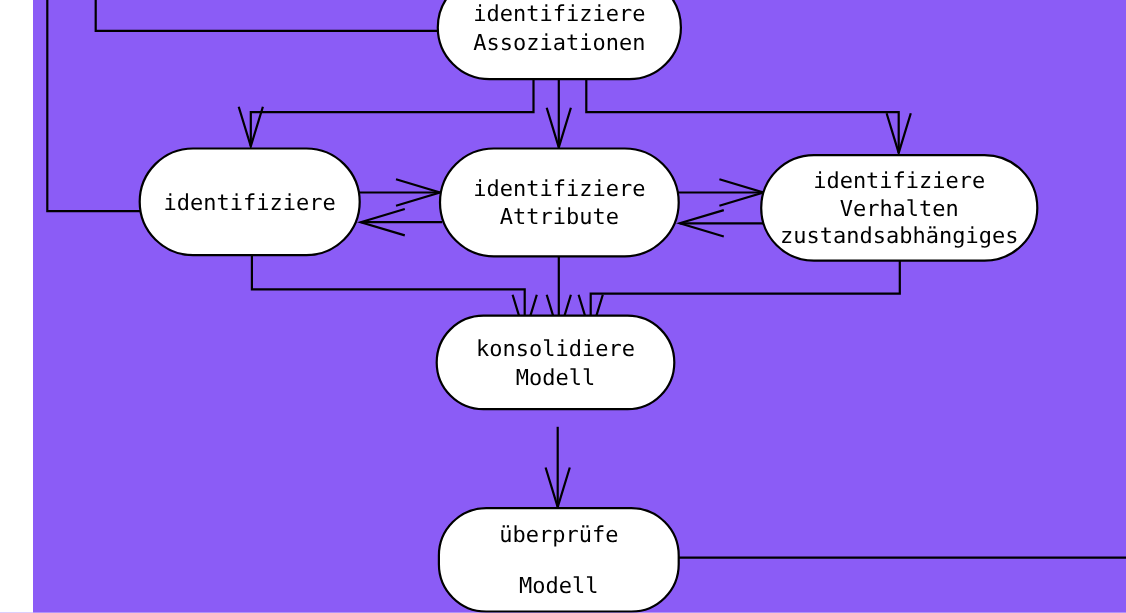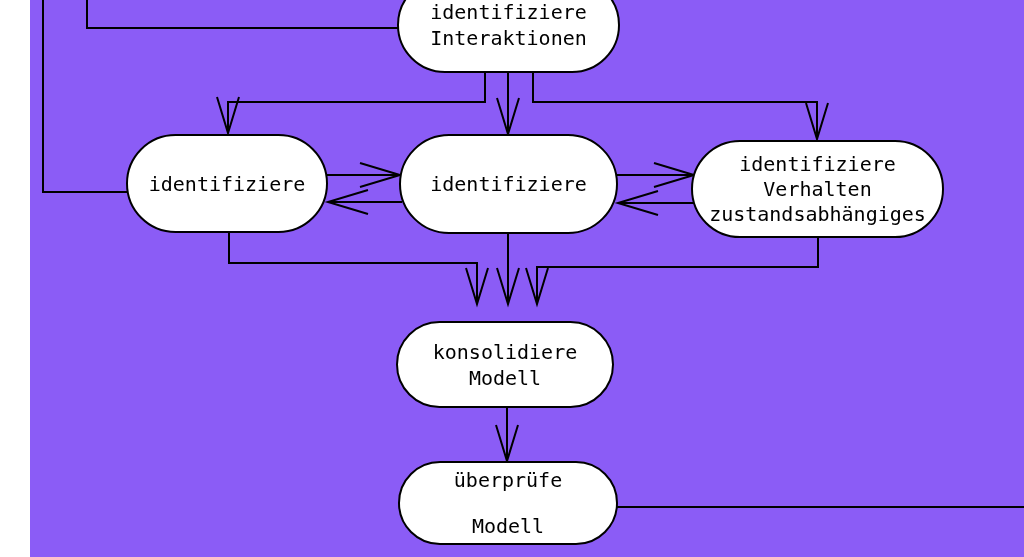--- a/index.html
+++ b/index.html
@@ -35,22 +35,22 @@
     text-align: center;
     color: #000000;
     font-size: 20px;
     line-height: 26px;
     white-space: nowrap;
   }
   .node-interaktionen { left: 367px; top: -23px; width: 223px; height: 96px; border-radius: 48px; }
   .node-assoziationen { left: 96px;  top: 134px; width: 202px; height: 99px; border-radius: 50px; }
   .node-attribute     { left: 369px; top: 134px; width: 219px; height: 100px; border-radius: 50px; }
   .node-verhalten     { left: 661px; top: 140px; width: 253px; height: 98px; border-radius: 49px; line-height: 25px; }
-  .node-konsolidiere  { left: 366px; top: 321px; width: 218px; height: 87px; border-radius: 44px; }
-  .node-ueberpruefe   { left: 368px; top: 461px; width: 220px; height: 84px; border-radius: 44px; gap: 20px; }
+  .node-konsolidiere  { left: 366px; top: 286px; width: 218px; height: 87px; border-radius: 44px; }
+  .node-ueberpruefe   { left: 368px; top: 461px; width: 220px; height: 96px; border-radius: 44px; gap: 20px; }
 </style>
 </head>
 <body>
 
 <div class="canvas">
 
   <svg class="connector-layer" viewBox="0 0 1024 557" aria-hidden="true">
 
     <g>
       <polyline points="13,0 13,192 100,192"></polyline>
@@ -113,29 +113,30 @@
     </g>
 
     <g>
       <polyline points="477,388 477,461"></polyline>
       <polyline points="466,425 477,461 488,425"></polyline>
     </g>
   </svg>
 
   <div class="node node-interaktionen">
     <span>identifiziere</span>
-    <span>Interaktionen</span>
+    <span>Assoziationen</span>
   </div>
 
   <div class="node node-assoziationen">
     <span>identifiziere</span>
   </div>
 
   <div class="node node-attribute">
     <span>identifiziere</span>
+    <span>Attribute</span>
   </div>
 
   <div class="node node-verhalten">
     <span>identifiziere</span>
     <span>Verhalten</span>
     <span>zustandsabhängiges</span>
   </div>
 
   <div class="node node-konsolidiere">
     <span>konsolidiere</span>

